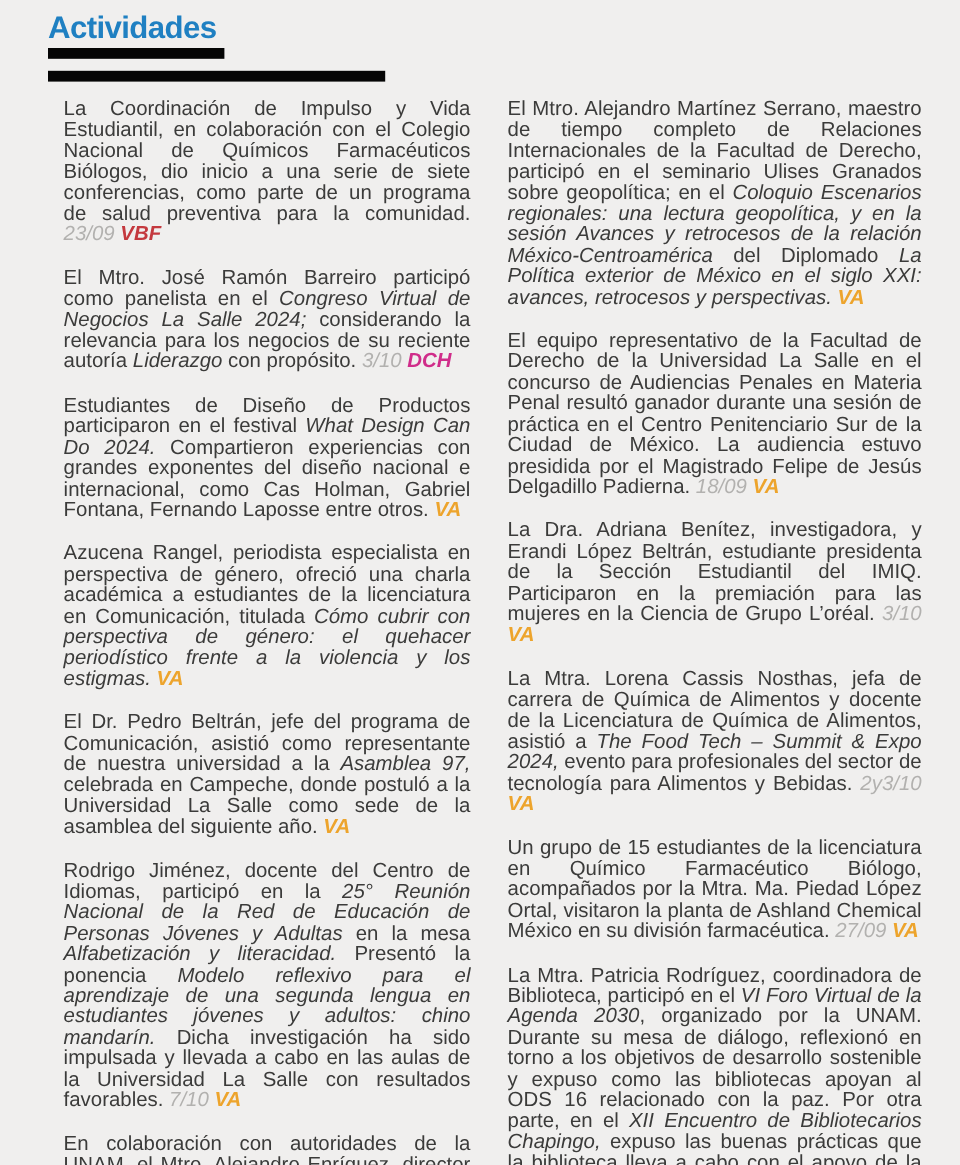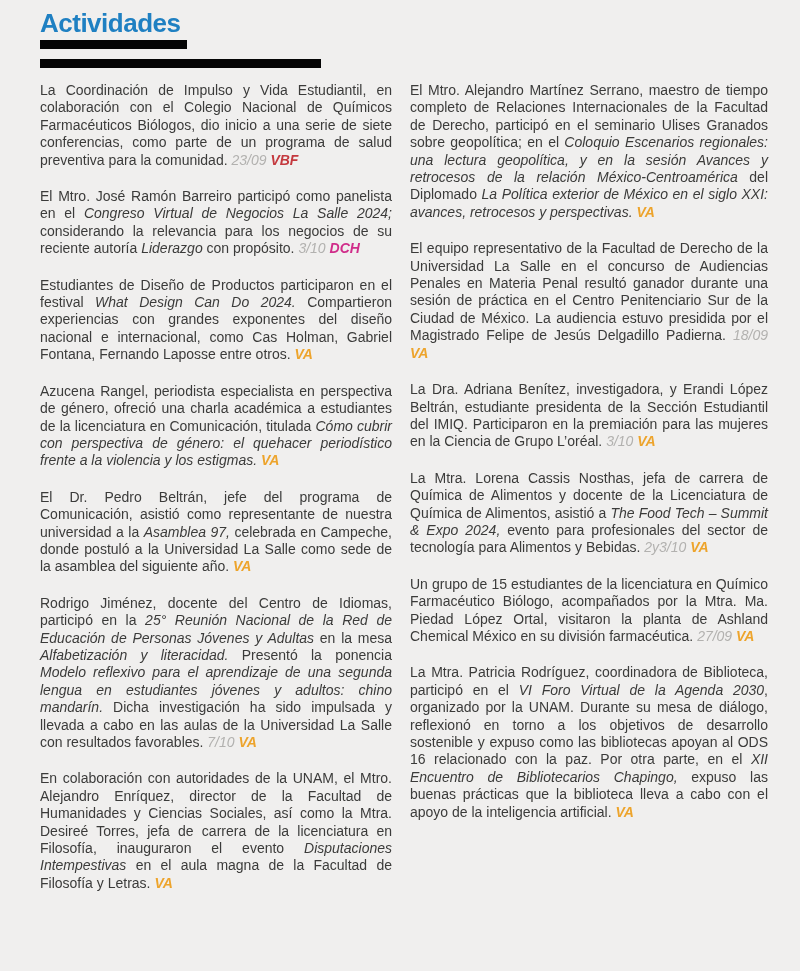--- a/index.html
+++ b/index.html
@@ -41,22 +41,22 @@
   .title-bar.bar-1 { width: 147px; }
   .title-bar.bar-2 { width: 281px; margin-bottom: 0; }
   
   .columns {
     display: grid;
     grid-template-columns: 352px 358px;
     column-gap: 18px;
     align-items: start;
   }
   .col p.article {
-    margin: 0 0 19px 0;
-    font-size: 14px;
+    margin: 0 0 19px 13px;
+    font-size: 17px;
     line-height: 17.4px;
     text-align: justify;
     hyphens: auto;
     -webkit-hyphens: auto;
   }
   .col p.article:last-child { margin-bottom: 0; }
   .seg-italic { font-style: italic; }
   .article-date {
     font-style: italic;
     white-space: nowrap;

